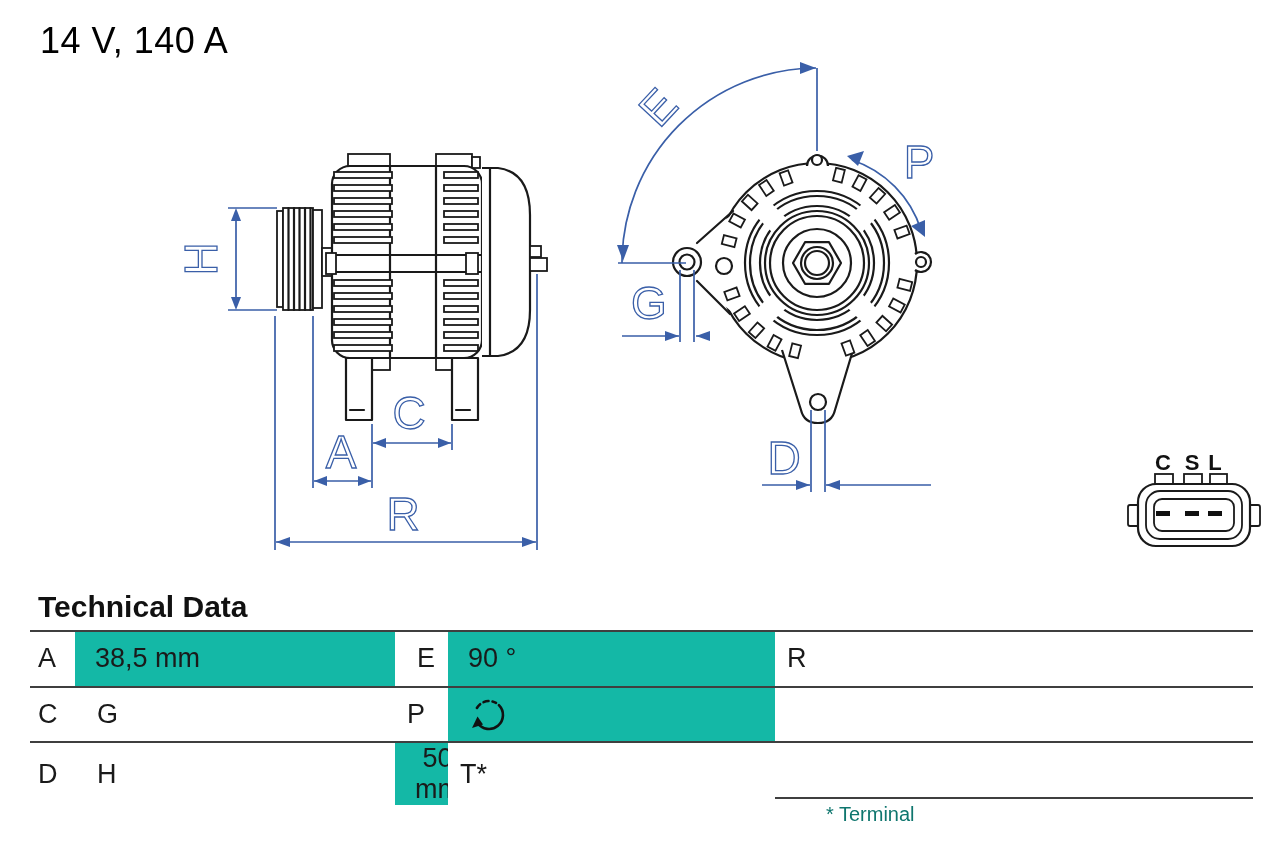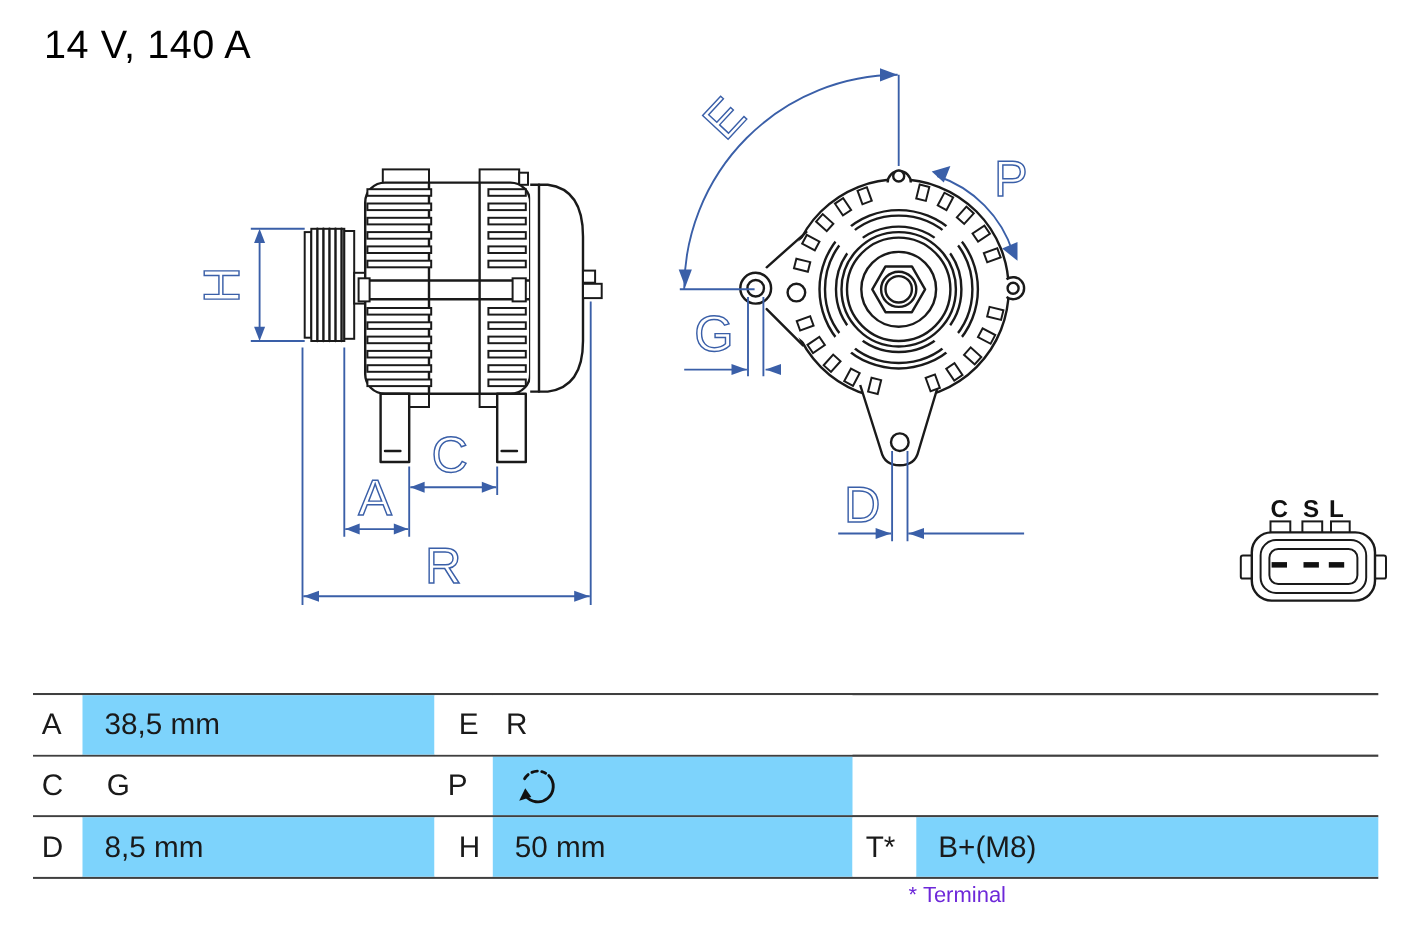--- a/index.html
+++ b/index.html
@@ -19,25 +19,25 @@
            font-size:46px;font-weight:400;}
   .conntext{font-family:"Liberation Sans",sans-serif;font-size:22px;font-weight:700;fill:#111;text-anchor:middle;}
 
   
   .tech-heading{position:absolute;left:38px;top:590px;font-size:30px;font-weight:700;color:#111;}
   .tech-table{position:absolute;left:30px;top:630px;width:1223px;border-bottom:2px solid #3f3f3f;}
   .trow{display:grid;grid-template-columns:45px 320px 53px 327px 58px 420px;height:55.7px;
         box-sizing:border-box;border-top:2px solid #3f3f3f;}
   .cell{display:flex;align-items:center;font-size:27px;color:#1a1a1a;}
   .key{background:#fff;}
-  .val{background:#7dd3fc;padding-left:20px;text-align:center;}
+  .val{background:#14b8a6;padding-left:20px;text-align:center;}
   .key.k1{padding-left:8px;}
   .key.k2{padding-left:22px;}
   .key.k3{padding-left:12px;}
-  .footnote{position:absolute;left:826px;top:803px;font-size:20px;color:#6d28d9;}
+  .footnote{position:absolute;left:826px;top:803px;font-size:20px;color:#0f766e;}
   .roticon{display:block;}
 </style>
 </head>
 <body>
 
 <div class="page">
 
   <div class="title">14 V, 140 A</div>
 
   <svg class="diagram" width="1280" height="580" viewBox="0 0 1280 580">
@@ -245,46 +245,46 @@
       <rect x="1210" y="474" width="17" height="12" class="bkt"></rect>
       <rect x="1138" y="484" width="112" height="62" rx="18" class="bkf"></rect>
       <rect x="1146" y="491" width="96" height="48" rx="14" class="bkt"></rect>
       <rect x="1154" y="499" width="80" height="32" rx="8" class="bkt"></rect>
       <rect x="1156" y="511" width="14" height="5" fill="#111"></rect>
       <rect x="1185" y="511" width="14" height="5" fill="#111"></rect>
       <rect x="1208" y="511" width="14" height="5" fill="#111"></rect>
     </g>
   </svg>
 
+  <div class="tech-heading">Technical Data</div>
 
   <div class="tech-table">
     <div class="trow">
       <div class="cell key k1">A</div>
       <div class="cell val">38,5 mm</div>
       <div class="cell key k2">E</div>
+      <div class="cell val">90 °</div>
       <div class="cell key k3">R</div>
     </div>
     <div class="trow">
       <div class="cell key k1">C</div>
       <div class="cell key k2">G</div>
       <div class="cell key k3">P</div>
       <div class="cell val">
         <span></span>
         <svg class="roticon" width="42" height="40" viewBox="0 0 42 40">
           <path d="M8.9 13 A14 14 0 0 1 28 7.9" fill="none" stroke="#111" stroke-width="2.6" stroke-dasharray="5 4" stroke-linecap="round"></path>
           <path d="M30.9 10.1 A14 14 0 1 1 9.5 28" fill="none" stroke="#111" stroke-width="2.6" stroke-linecap="round"></path>
           <polygon points="4,33 15,29.5 9.5,21.5" fill="#111"></polygon>
         </svg>
       </div>
     </div>
     <div class="trow">
       <div class="cell key k1">D</div>
-      <div class="cell val">8,5 mm</div>
       <div class="cell key k2">H</div>
       <div class="cell val">50 mm</div>
       <div class="cell key k3">T*</div>
-      <div class="cell val">B+(M8)</div>
     </div>
   </div>
 
   <div class="footnote">* Terminal</div>
 
 </div>
 
 </body></html>

